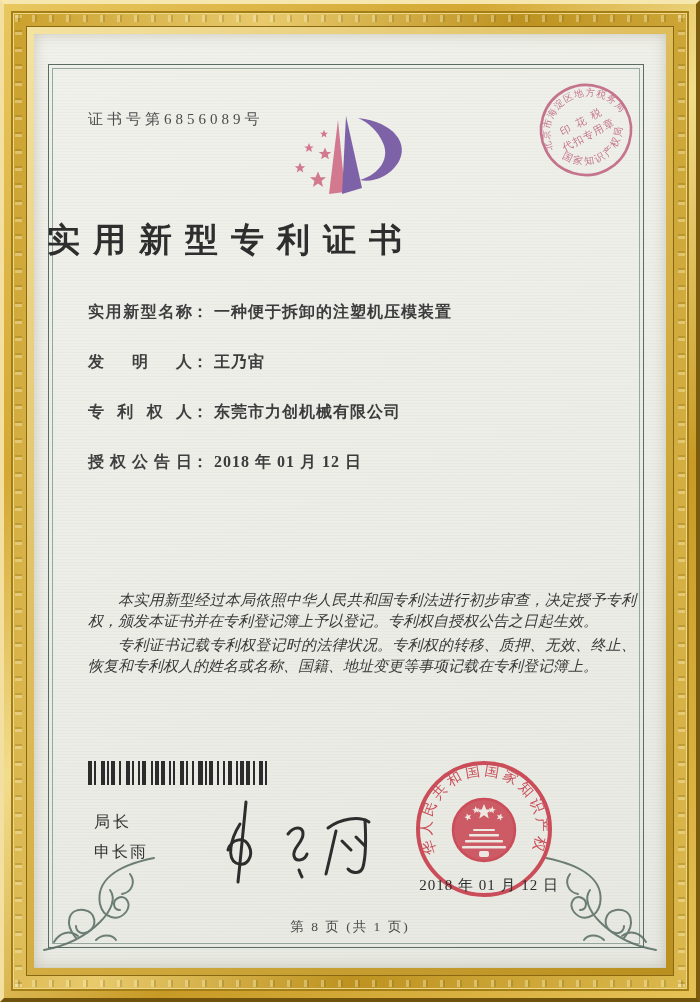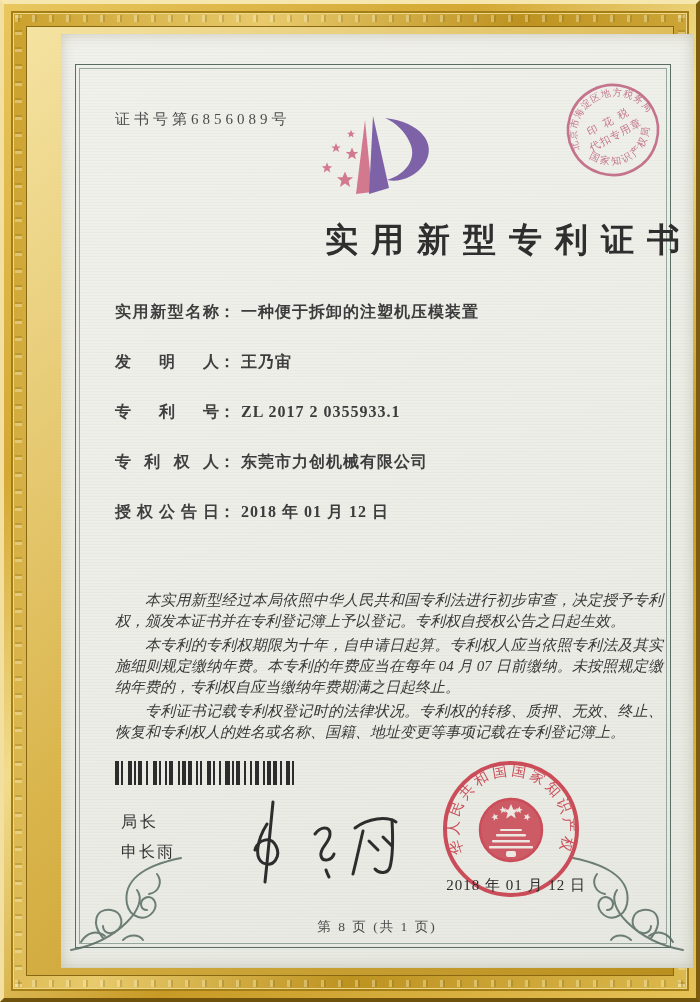--- a/index.html
+++ b/index.html
@@ -36,21 +36,20 @@
 
   
   .paper{
     position:relative; width:632px; height:934px; overflow:hidden;
     background:
       repeating-linear-gradient(0deg, rgba(130,140,120,.045) 0 1px, transparent 1px 3px),
       linear-gradient(160deg,#f1f1ec 0%,#ecedE6 55%,#e7e8e1 100%);
     background-color:#eeefe9;
     box-shadow:inset 0 0 14px rgba(90,80,40,.25);
     color:#3c3c3c;
-    margin-left:27px;
   }
   .inner-border{
     position:absolute; left:14px; top:30px; width:596px; height:884px;
     border:1.5px solid #5a6d64;
   }
   .inner-border:after{
     content:""; position:absolute; inset:3px; border:1px solid #95a69d;
   }
   .flourish{ position:absolute; bottom:12px; }
   .flourish.left{ left:4px; }
@@ -58,21 +57,21 @@
 
   .cert-no{
     position:absolute; left:54px; top:76px;
     font-size:15px; letter-spacing:4px; color:#4c4c4c;
   }
   .logo{ position:absolute; left:248px; top:66px; }
   .tax-stamp{ position:absolute; left:480px; top:24px; opacity:.85; }
 
   .title{
     position:absolute; left:0; top:184px; width:100%;
-    text-align:right; font-size:33px; font-weight:600;
+    text-align:left; font-size:33px; font-weight:600;
     letter-spacing:13px; text-indent:13px; color:#2e2e2e;
   }
 
   .fields{ position:absolute; left:54px; top:268px; width:540px; }
   .field-row{ height:20px; margin-bottom:30px; font-size:16px; white-space:nowrap;font-weight:bold; }
   .field-label{
     display:inline-block; width:104px; vertical-align:top;
     text-align:justify; text-align-last:justify; color:#3f3f3f;
   }
   .field-colon{ margin-right:6px; }
@@ -176,33 +175,29 @@
     <div class="title">实用新型专利证书</div>
 
     <div class="fields">
       <div class="field-row">
         <span class="field-label">实用新型名称</span><span class="field-colon">：</span><span class="field-value">一种便于拆卸的注塑机压模装置</span>
       </div>
       <div class="field-row">
         <span class="field-label">发明人</span><span class="field-colon">：</span><span class="field-value">王乃宙</span>
       </div>
       <div class="field-row">
-        <span class="field-label">专利号</span><span class="field-colon">：</span><span class="field-value">ZL 2017 2 0355933.1</span>
-      </div>
-      <div class="field-row">
         <span class="field-label">专利权人</span><span class="field-colon">：</span><span class="field-value">东莞市力创机械有限公司</span>
       </div>
       <div class="field-row">
         <span class="field-label">授权公告日</span><span class="field-colon">：</span><span class="field-value">2018 年 01 月 12 日</span>
       </div>
     </div>
 
     <div class="body-text">
       <p>本实用新型经过本局依照中华人民共和国专利法进行初步审查，决定授予专利权，颁发本证书并在专利登记簿上予以登记。专利权自授权公告之日起生效。</p>
-      <p>本专利的专利权期限为十年，自申请日起算。专利权人应当依照专利法及其实施细则规定缴纳年费。本专利的年费应当在每年 04 月 07 日前缴纳。未按照规定缴纳年费的，专利权自应当缴纳年费期满之日起终止。</p>
       <p>专利证书记载专利权登记时的法律状况。专利权的转移、质押、无效、终止、恢复和专利权人的姓名或名称、国籍、地址变更等事项记载在专利登记簿上。</p>
     </div>
 
     <div class="barcode" id="barcode">
             <div class="bar" style="width: 4.18182px;"></div>
             <div class="gap" style="width: 2.09091px;"></div>
             <div class="bar" style="width: 2.09091px;"></div>
             <div class="gap" style="width: 4.18182px;"></div>
             <div class="bar" style="width: 4.18182px;"></div>
             <div class="gap" style="width: 2.09091px;"></div>

